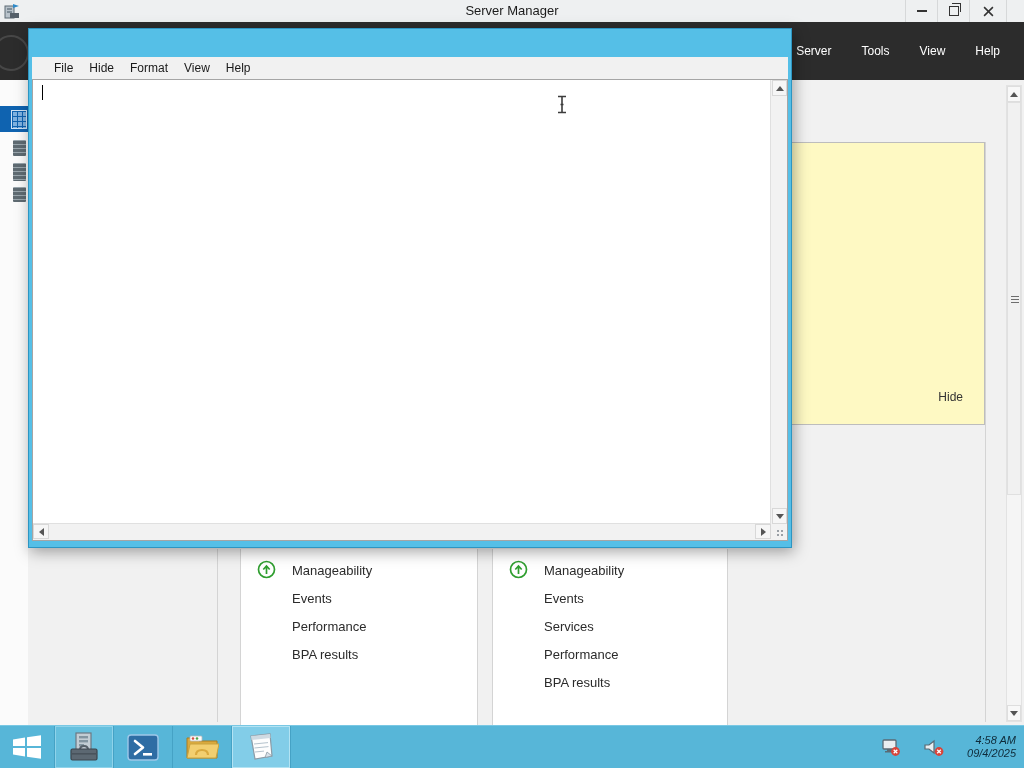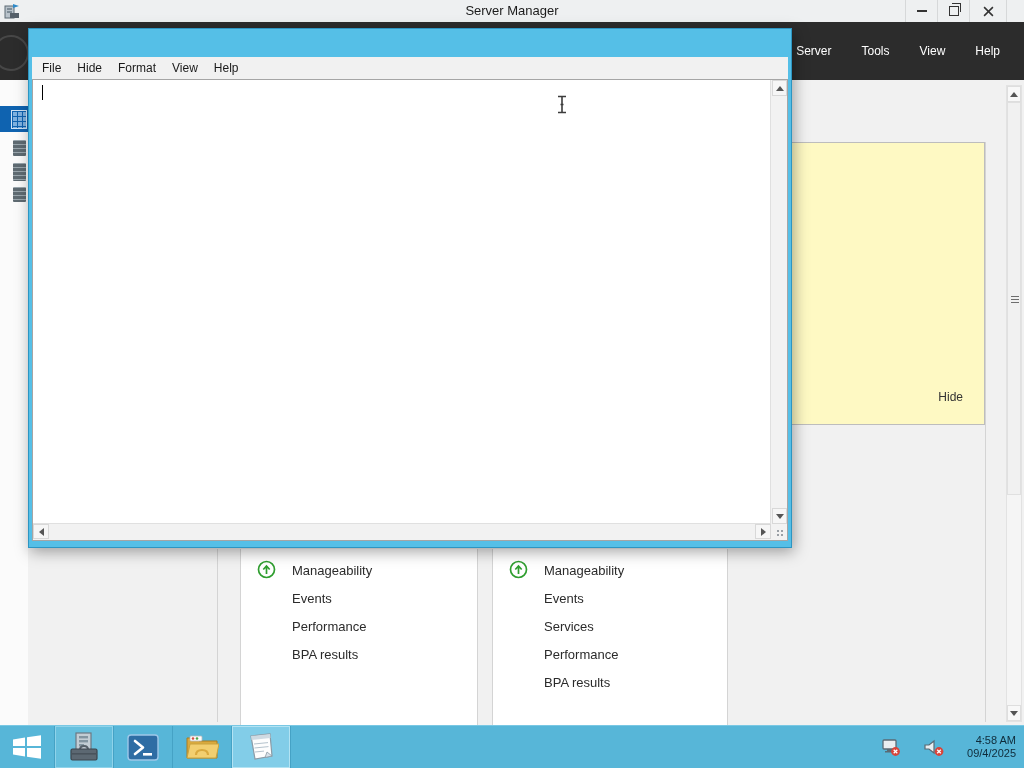--- a/index.html
+++ b/index.html
@@ -55,38 +55,38 @@
   .np-titlebar{position:absolute;left:0;top:0;right:0;height:28px;}
   .np-title{position:absolute;left:0;right:0;top:5px;text-align:center;font-size:13px;color:#14303c;}
   .np-icon{position:absolute;left:10px;top:5px;width:15px;height:17px;}
   .np-caps{position:absolute;top:0;right:2px;display:flex;height:21px;}
   .np-cap{width:33px;height:21px;border-left:1px solid #2d89ae;display:flex;align-items:center;justify-content:center;cursor:default;box-sizing:border-box;}
   .np-cap.close{width:30px;background:#cd6a5f;border-right:1px solid #2d89ae;}
   .np-glyph-min{width:9px;height:2px;background:#1e2a30;margin-top:6px;}
   .np-glyph-max{width:8px;height:7px;border:1px solid #1e2a30;}
   .np-menubar{position:absolute;left:3px;right:3px;top:28px;height:22px;background:#f1f1f1;display:flex;align-items:center;}
   .np-menu{font-size:12px;color:#1a1a1a;padding:0 8px;cursor:default;}
-  .np-menu:first-child{margin-left:2px;}
+  .np-menu:first-child{margin-left:14px;}
   .np-edit{position:absolute;left:3px;right:3px;top:50px;bottom:6px;background:#fff;border:1px solid #a5a5a5;}
   .np-caret{position:absolute;left:9px;top:5px;width:1px;height:15px;background:#000;}
   .np-vscroll{position:absolute;right:0;top:0;bottom:16px;width:16px;background:#f2f2f2;border-left:1px solid #e0e0e0;}
   .np-hscroll{position:absolute;left:0;right:16px;bottom:0;height:16px;background:#f2f2f2;border-top:1px solid #e0e0e0;}
   .np-sbtn{position:absolute;background:#f6f6f6;border:1px solid #d8d8d8;box-sizing:border-box;display:flex;align-items:center;justify-content:center;}
   .np-corner{position:absolute;right:0;bottom:0;width:16px;height:16px;background:#f2f2f2;}
   .np-grip{position:absolute;right:2px;bottom:2px;width:10px;height:10px;
      background-image:radial-gradient(#9aa0a6 1px,transparent 1.2px);background-size:4px 4px;background-position:1px 1px;}
   
   .taskbar{position:absolute;left:0;top:725px;width:1024px;height:43px;background:#57b6d8;border-top:1px solid #79c8e4;box-sizing:border-box;z-index:60;}
   .tb-left{position:absolute;left:0;top:0;height:42px;display:flex;}
   .tb-btn{height:42px;display:flex;align-items:center;justify-content:center;box-sizing:border-box;cursor:default;}
   .tb-start{width:55px;border-right:1px solid #45a2c5;}
   .tb-app{width:59px;border-right:1px solid #45a2c5;}
   .tb-app.running{background:#66c0de;box-shadow:inset 0 0 0 1px #8fd3ea;}
   .tb-app.active{background:#82cde8;box-shadow:inset 0 0 0 1px #b3e3f3;}
-  .tb-tray{position:absolute;right:8px;top:0;height:42px;display:flex;align-items:center;gap:22px;}
+  .tb-tray{position:absolute;right:8px;top:0;height:42px;display:flex;align-items:center;gap:22px;font-style:italic;}
   .tb-clock{text-align:right;color:#0f2b3a;font-size:11px;line-height:13px;cursor:default;}
   
   .cursor{position:absolute;left:556px;top:95px;z-index:100;pointer-events:none;}
 </style>
 </head>
 <body>
 
 <div id="screen">
 
   <div class="sm-titlebar">

